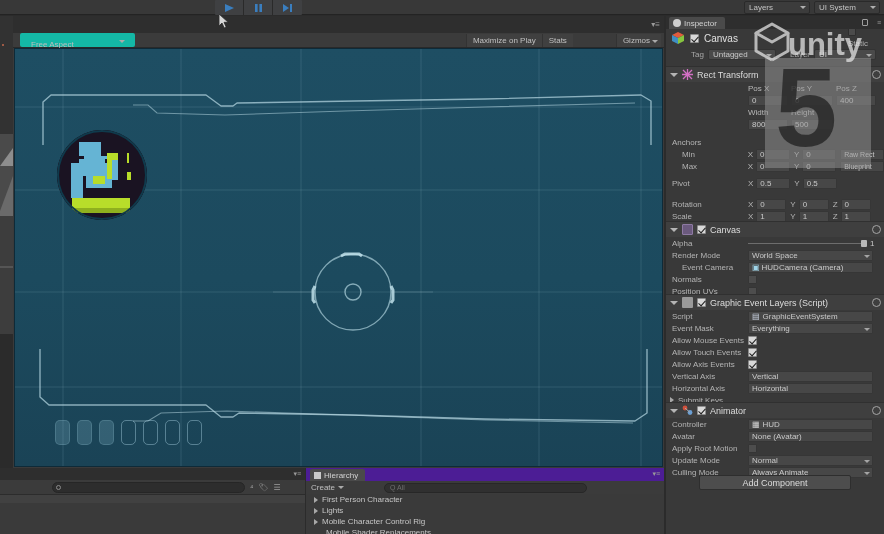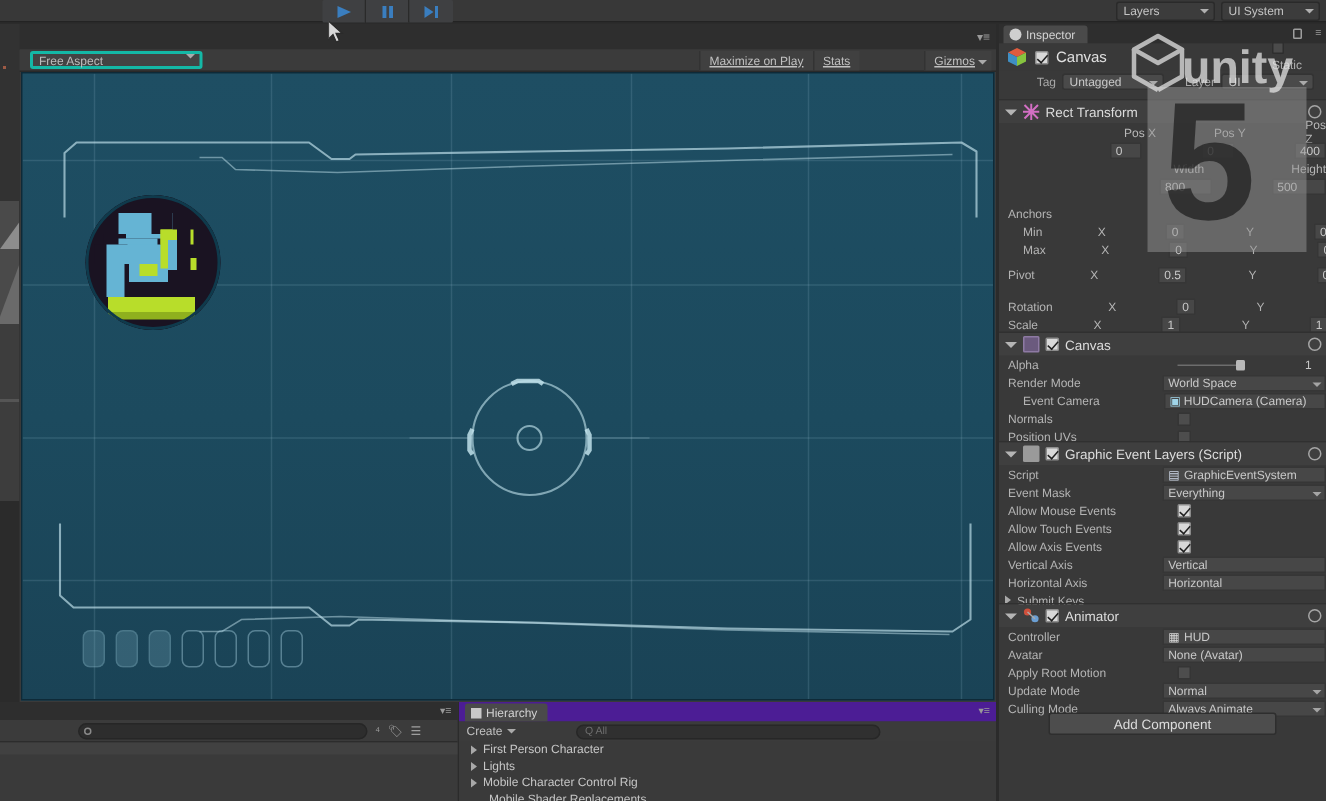--- a/index.html
+++ b/index.html
@@ -70,34 +70,33 @@
     position: absolute; right: 4px; top: 4px; color: #9a9a9a; font-size: 8px;
   }
   .gv-toolbar {
     position: absolute; left: 0; top: 17px; width: 100%; height: 15px;
     background: #3b3b3b; border-bottom: 1px solid #292929;
     display: flex; align-items: center;
   }
   .gv-aspect {
     margin-left: 7px; font-size: 8px; color: #bdbdbd;
     width: 115px; height: 12px; display:flex; align-items:flex-start;
-    background: #434343; border: 2px solid #14b8a6; border-radius: 2px; padding: 0 4px;
+    background: #434343; border: 7px solid #14b8a6; border-radius: 2px; padding: 0 4px;
     position: relative;
   }
   .gv-aspect .arrow {
     position: absolute; right: 3px; width: 0; height: 0;
     border-left: 3px solid transparent; border-right: 3px solid transparent;
     border-top: 3px solid #aaa;
   }
   .gv-right { margin-left: auto; display: flex; align-items: center; gap: 0; padding-right: 3px; }
   .gv-right .gbtn {
     font-size: 8px; color: #c0c0c0; padding: 0 6px; height: 13px;
     display: flex; align-items: center; background: #404040;
     border-left: 1px solid #333;
-    text-decoration: underline;
   }
   .gv-right .gbtn.arrowed { padding-right: 11px; position: relative; margin-left: 43px; }
   .gv-right .gbtn.arrowed .arrow {
     position: absolute; right: 3px; top: 6px; width: 0; height: 0;
     border-left: 3px solid transparent; border-right: 3px solid transparent;
     border-top: 3px solid #aaa;
   }
   .game-canvas {
     position: absolute; left: 1px; top: 32px; width: 649px; height: 419px;
     background: #1c4a5e; overflow: hidden;
@@ -275,21 +274,21 @@
   .comp-header .ccheck::after {
     content: ""; position: absolute; left: 2px; top: 0px;
     width: 3px; height: 6px; border: solid #1f1f1f;
     border-width: 0 1.5px 1.5px 0; transform: rotate(42deg);
   }
   .comp-header .cog {
     margin-left: auto; margin-right: 3px; width: 9px; height: 9px;
     border: 1.5px solid #a5a5a5; border-radius: 50%; flex:none;
   }
 
-  .prow { height: 12px; display: flex; align-items: center; font-size: 8px; color: #b2b2b2; gap: 37px; }
+  .prow { height: 12px; display: flex; align-items: center; font-size: 8px; color: #b2b2b2; }
   .prow .plabel { width: 82px; padding-left: 6px; color: #b4b4b4; }
   .prow .plabel.ind { padding-left: 16px; }
   .fld-box {
     height: 11px; background: #474747; border: 1px solid #363636; border-radius: 1px;
     display: flex; align-items: center; padding: 0 3px; color: #c9c9c9;
     font-size: 8px; position: relative;
   }
   .fld-box.dropdown .arrow {
     position: absolute; right: 2px; top: 4px; width: 0; height: 0;
     border-left: 3px solid transparent; border-right: 3px solid transparent;

